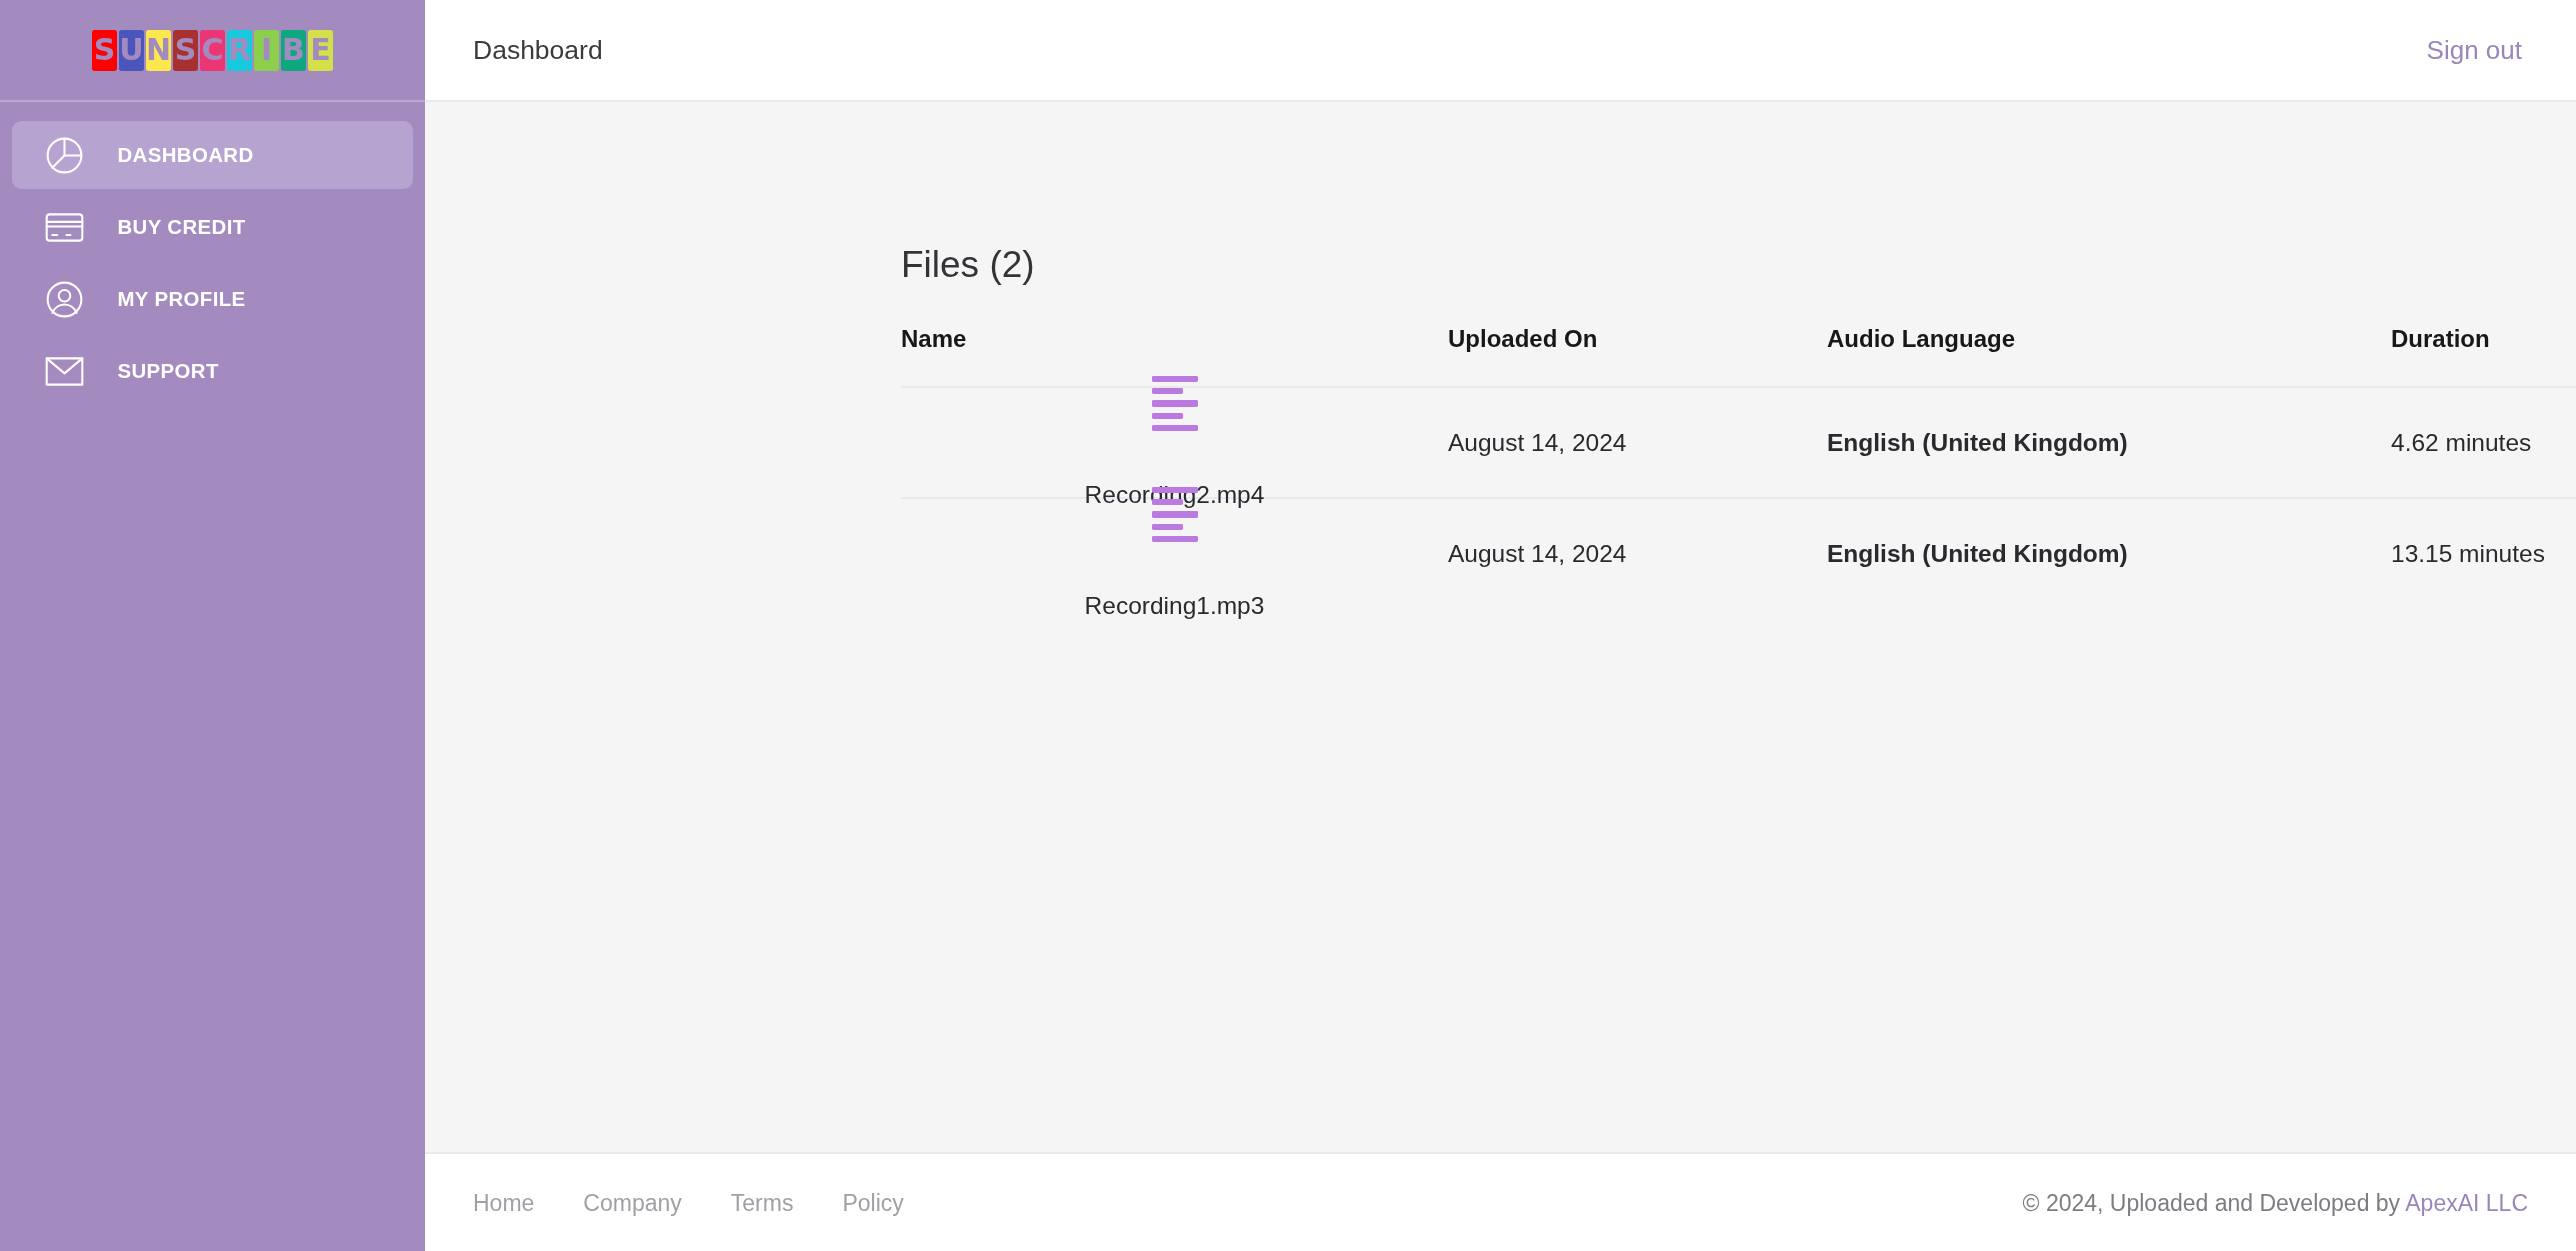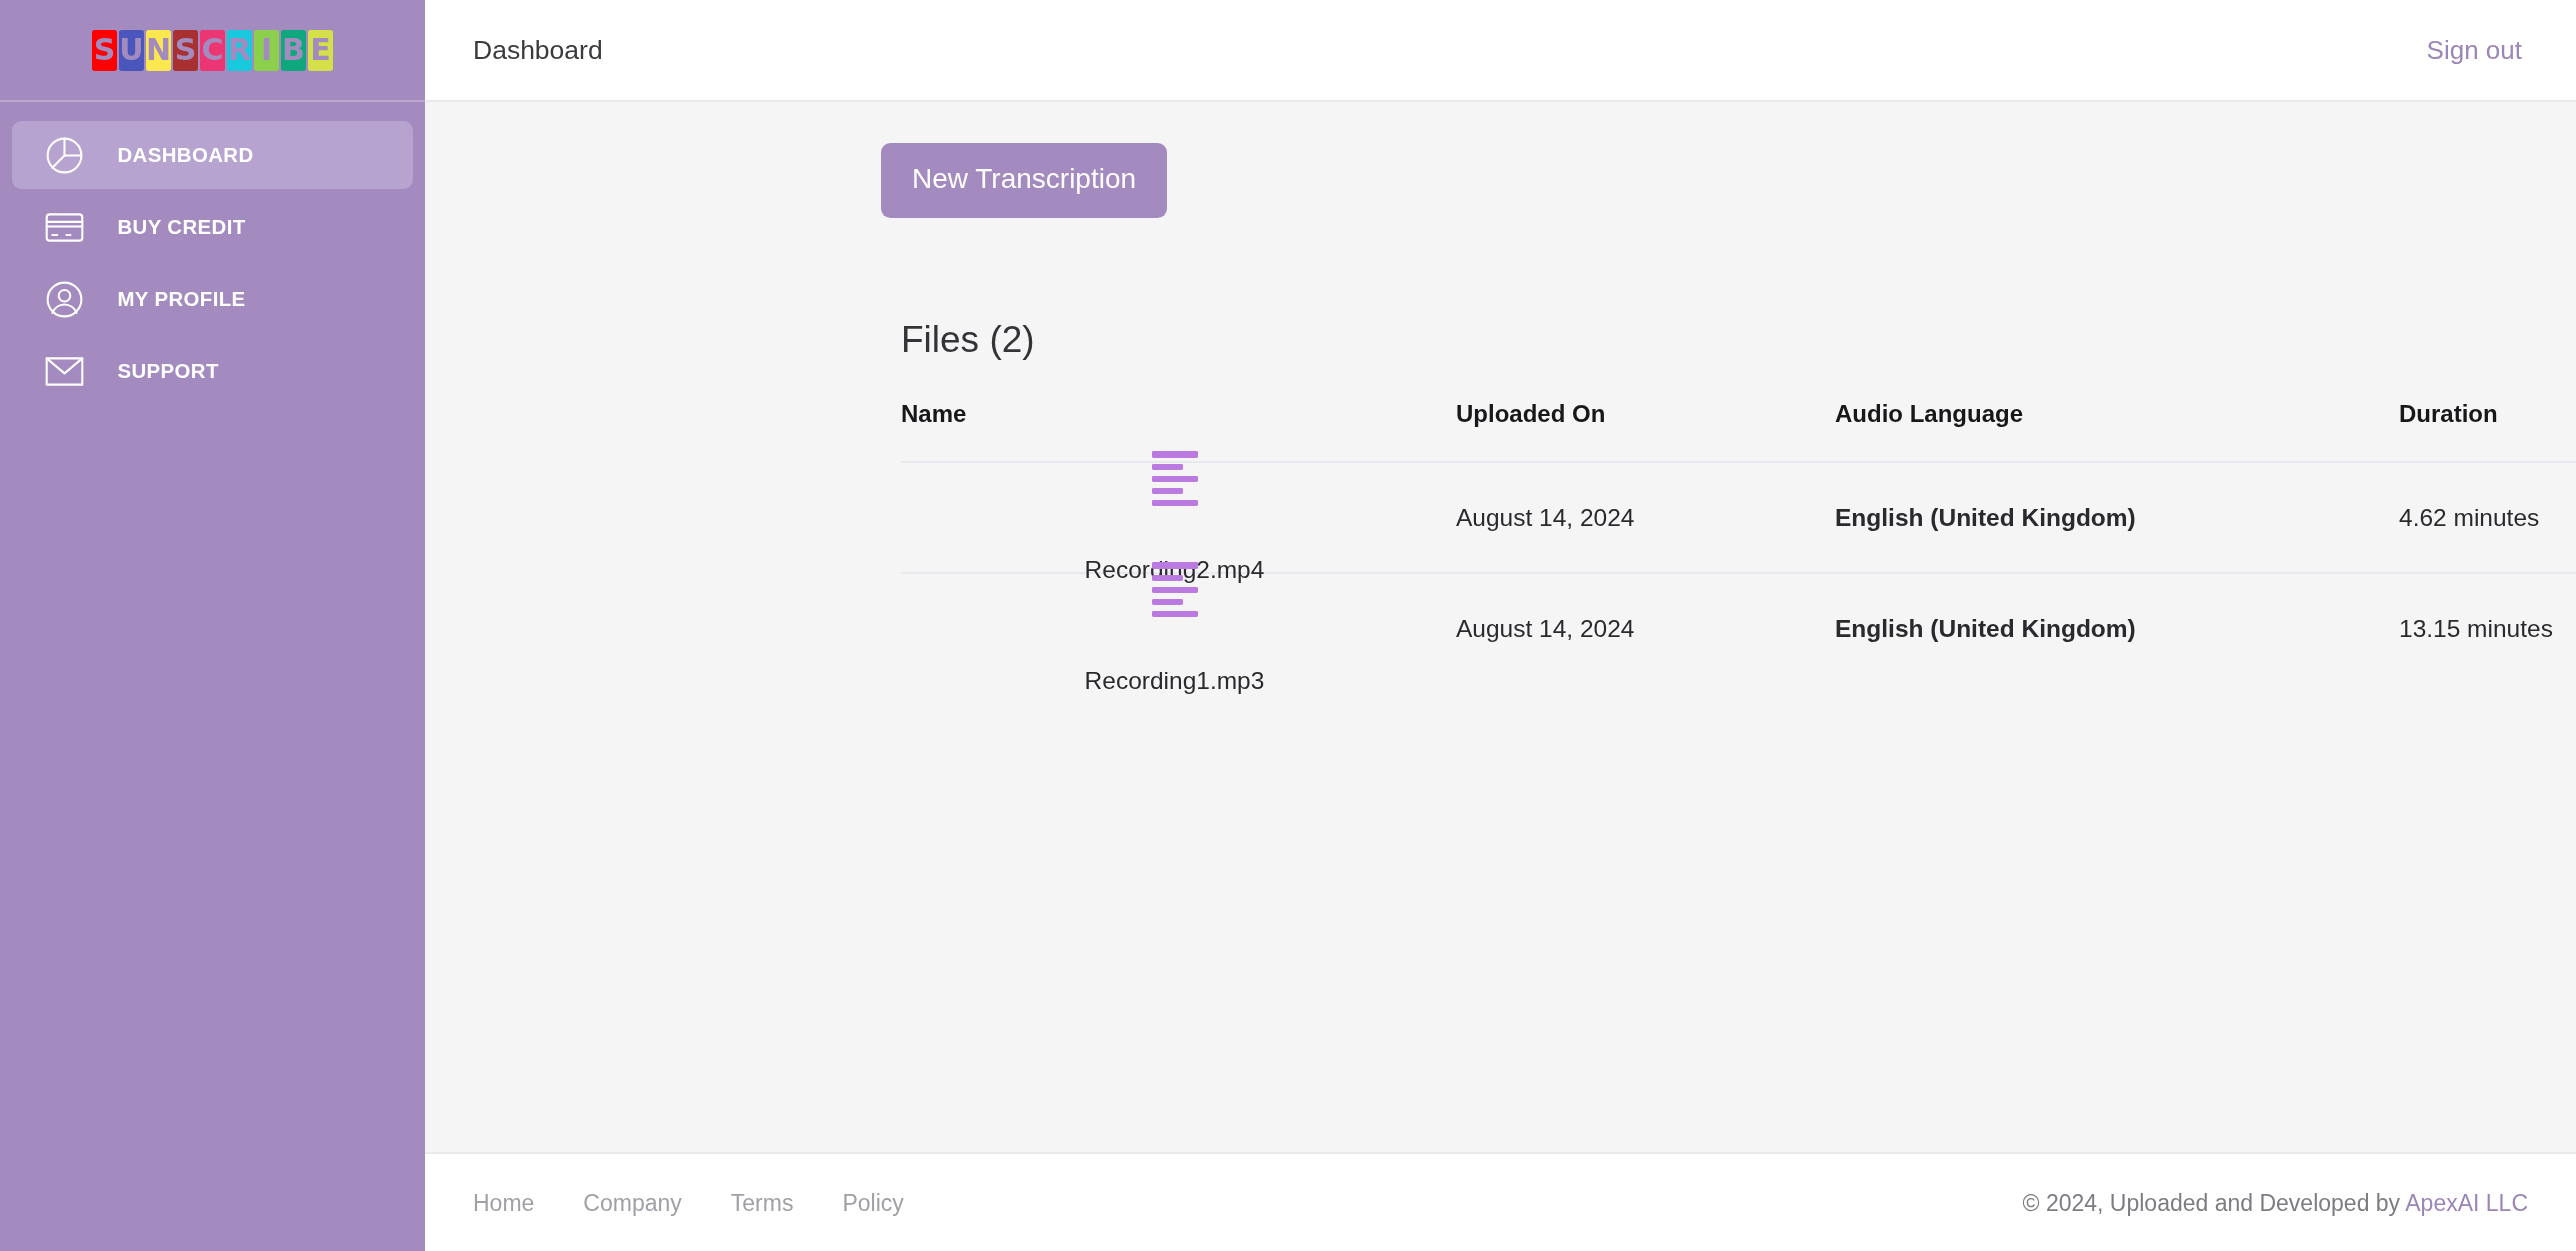--- a/index.html
+++ b/index.html
@@ -178,21 +178,21 @@
     border-top: 2px solid #e6eaee;
   }
 
   .t-body-row .cell {
     font-size: 24.5px;
     color: #2a2a2e;
     flex-direction: column;
   }
 
   .c-name     { width: 547px; display: flex; align-items: center; gap: 50px; }
-  .c-date     { width: 379px; margin-left: 8px; }
+  .c-date     { width: 379px; }
   .c-lang     { width: 564px; font-weight: bold; }
   .c-duration { width: 348px; }
 
   .file-icon {
     width: 46px;
     min-width: 46px;
     display: flex;
     flex-direction: column;
     gap: 6.1px;
   }
@@ -310,21 +310,20 @@
 
   <div class="main">
 
     <header class="topbar">
       <div class="page-title">Dashboard</div>
       <div class="signout">Sign out</div>
     </header>
 
     <main class="content">
 
-      <button class="btn-new">New Transcription</button>
 
       <h2 class="files-heading">Files (2)</h2>
 
       <div class="table">
         <div class="t-row t-head" id="table-head">
             <div class="cell c-name">Name</div>
             <div class="cell c-date">Uploaded On</div>
             <div class="cell c-lang">Audio Language</div>
             <div class="cell c-duration">Duration</div>
           </div>

